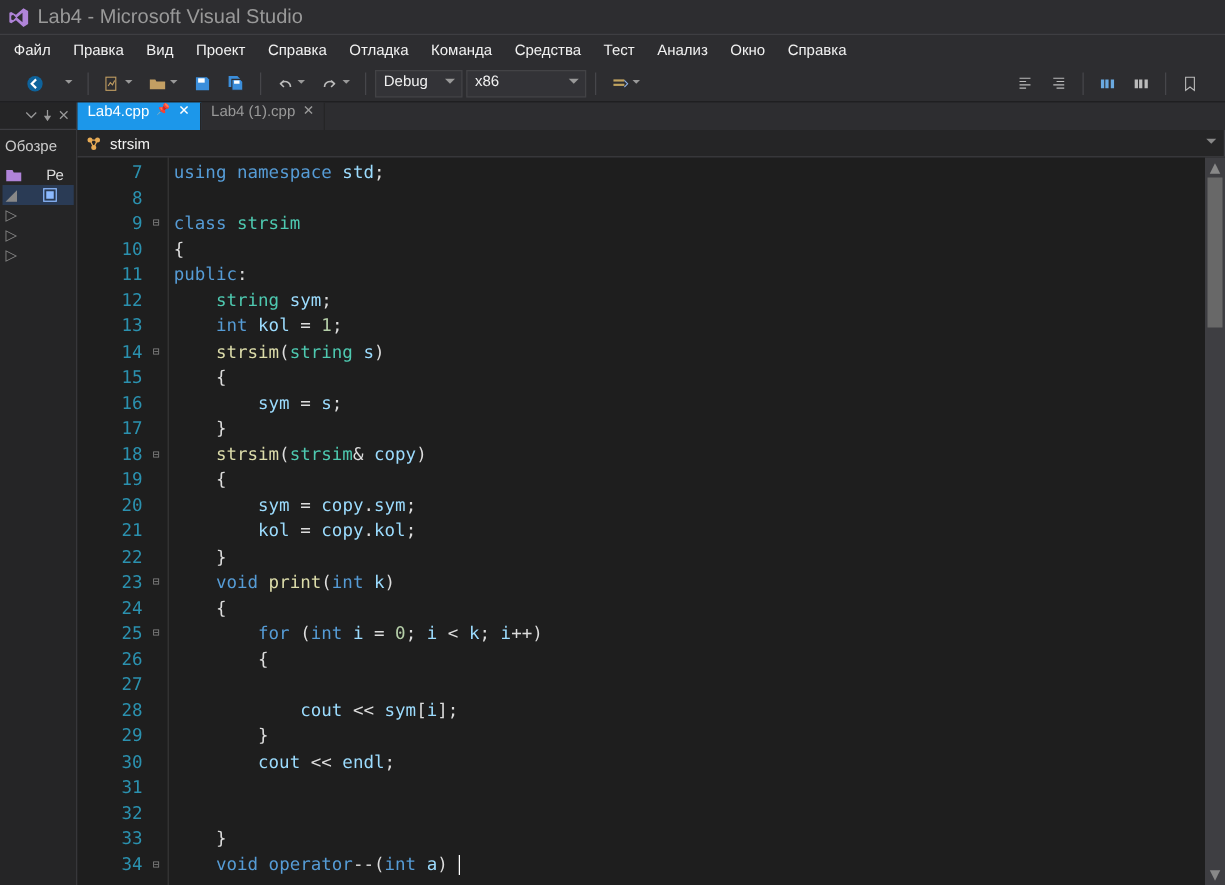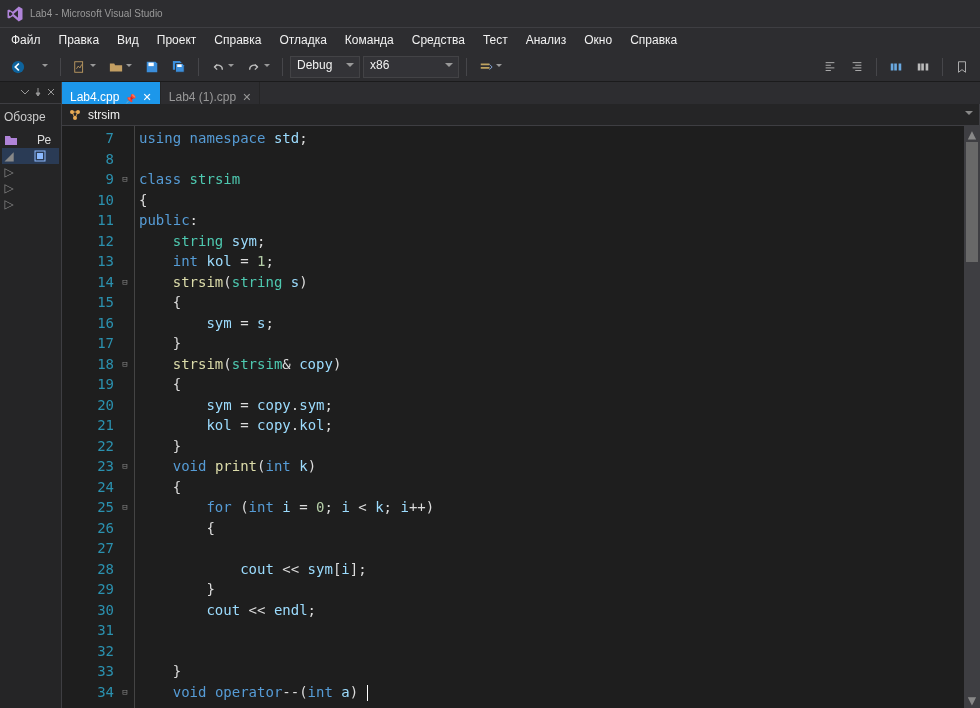--- a/index.html
+++ b/index.html
@@ -21,42 +21,42 @@
     background: #2d2d30;
     display: flex;
     align-items: center;
     padding: 0 6px;
     gap: 6px;
     border-bottom: 1px solid #3e3e42;
   }
   .vs-logo {
     width: 18px; height: 18px;
   }
-  .title-text { color: #999; font-size: 10px; }
+  .title-text { color: #999; font-size: 16px; }
   
   .menu-bar {
     height: 24px;
     background: #2d2d30;
     display: flex;
     align-items: center;
     padding: 0 2px;
   }
   .menu-item {
     padding: 3px 9px;
     color: #f1f1f1;
     cursor: default;
   }
   
   .toolbar {
     height: 30px;
     background: #2d2d30;
     border-bottom: 1px solid #1b1b1c;
     display: flex;
     align-items: center;
-    padding: 0 6px;
+    padding: 0 16px;
     gap: 3px;
   }
   .tb-btn {
     padding: 3px 5px;
     display: flex;
     align-items: center;
     justify-content: center;
     min-width: 20px;
     height: 22px;
     cursor: default;
@@ -135,21 +135,21 @@
   .file-tabs {
     height: 22px;
     background: #2d2d30;
     display: flex;
     align-items: flex-end;
   }
   .file-tab {
     height: 22px;
     padding: 0 8px;
     display: flex;
-    align-items: flex-end;
+    align-items: flex-start;
     gap: 6px;
     background: #2d2d30;
     color: #999;
     border-right: 1px solid #252526;
   }
   .file-tab.active {
     background: #1c97ea;
     color: #fff;
   }
   .tab-pin, .tab-close { font-size: 11px; }

